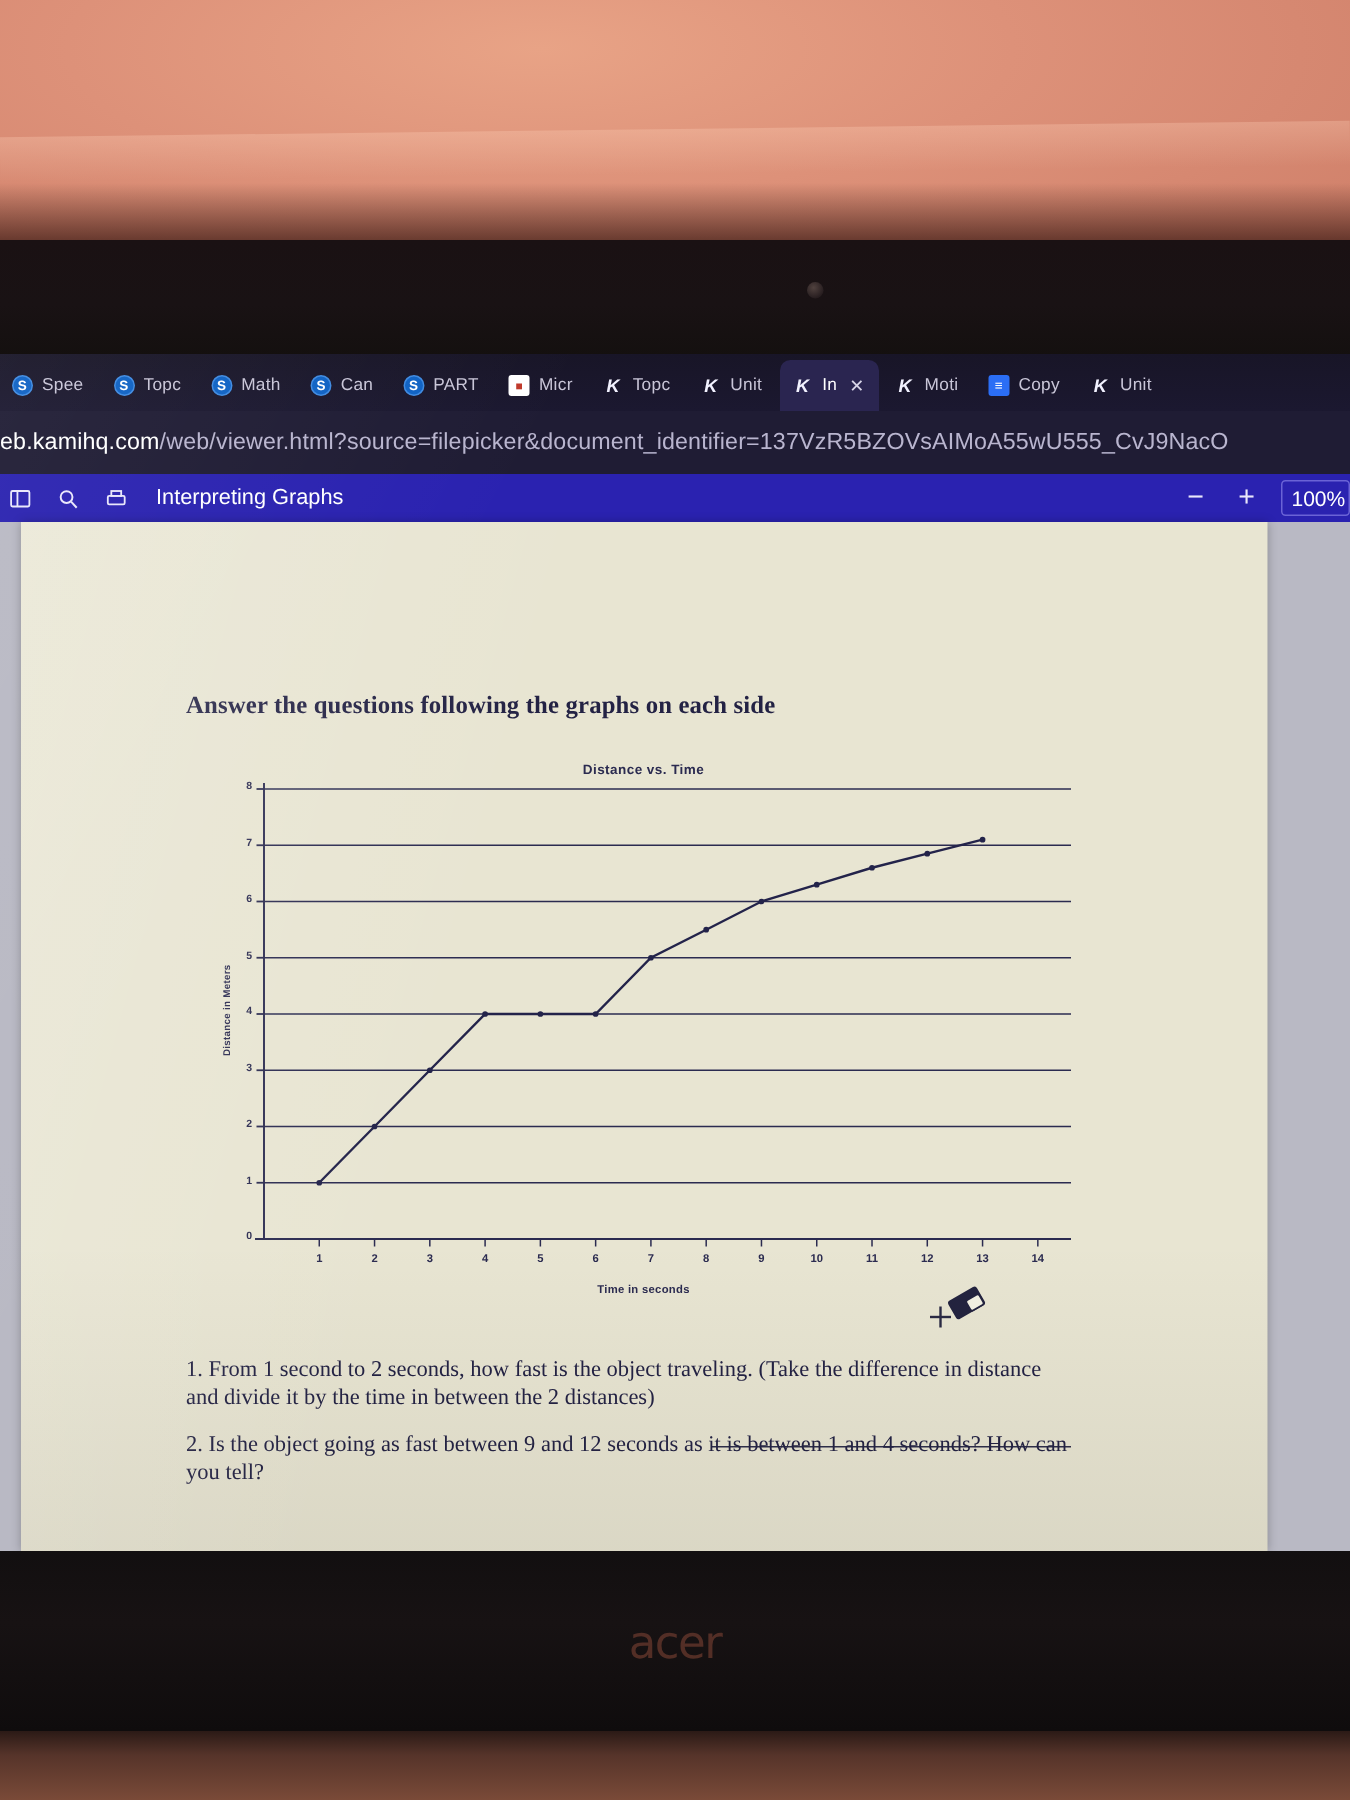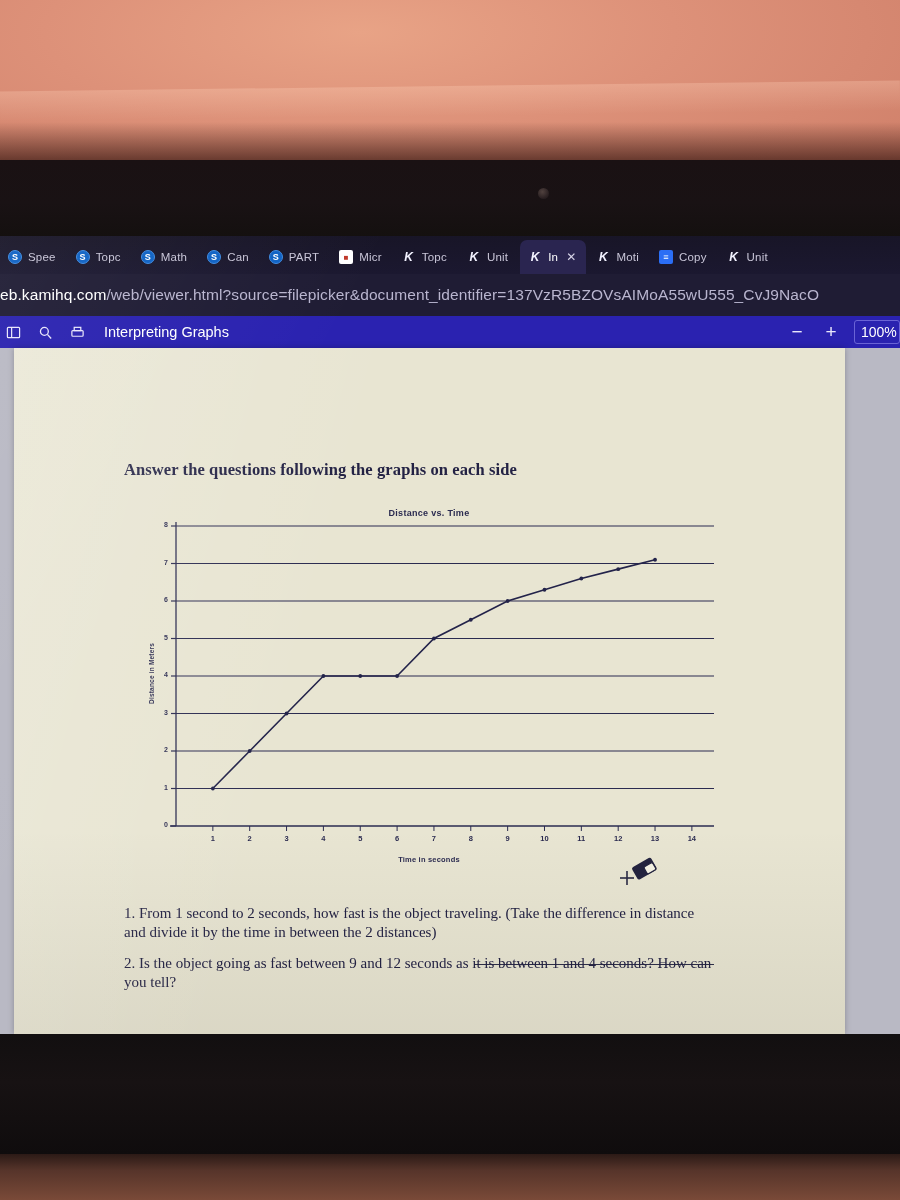--- a/index.html
+++ b/index.html
@@ -399,15 +399,16 @@
         <div class="ansline" style="left:460px; top:616px; width:240px;"></div>
 
         <div class="q" style="left:110px; top:606px; width:600px;">2. Is the object going as fast between 9 and 12 seconds as it is between 1 and 4 seconds? How can you tell?</div>
 
       </div>
     </div>
   </div>
   <div class="screen-glare"></div>
 
   <div class="bezel-bottom"></div>
+  <div class="acer">acer</div>
   <div class="desk"></div>
 
 </div>
 
 </body></html>

